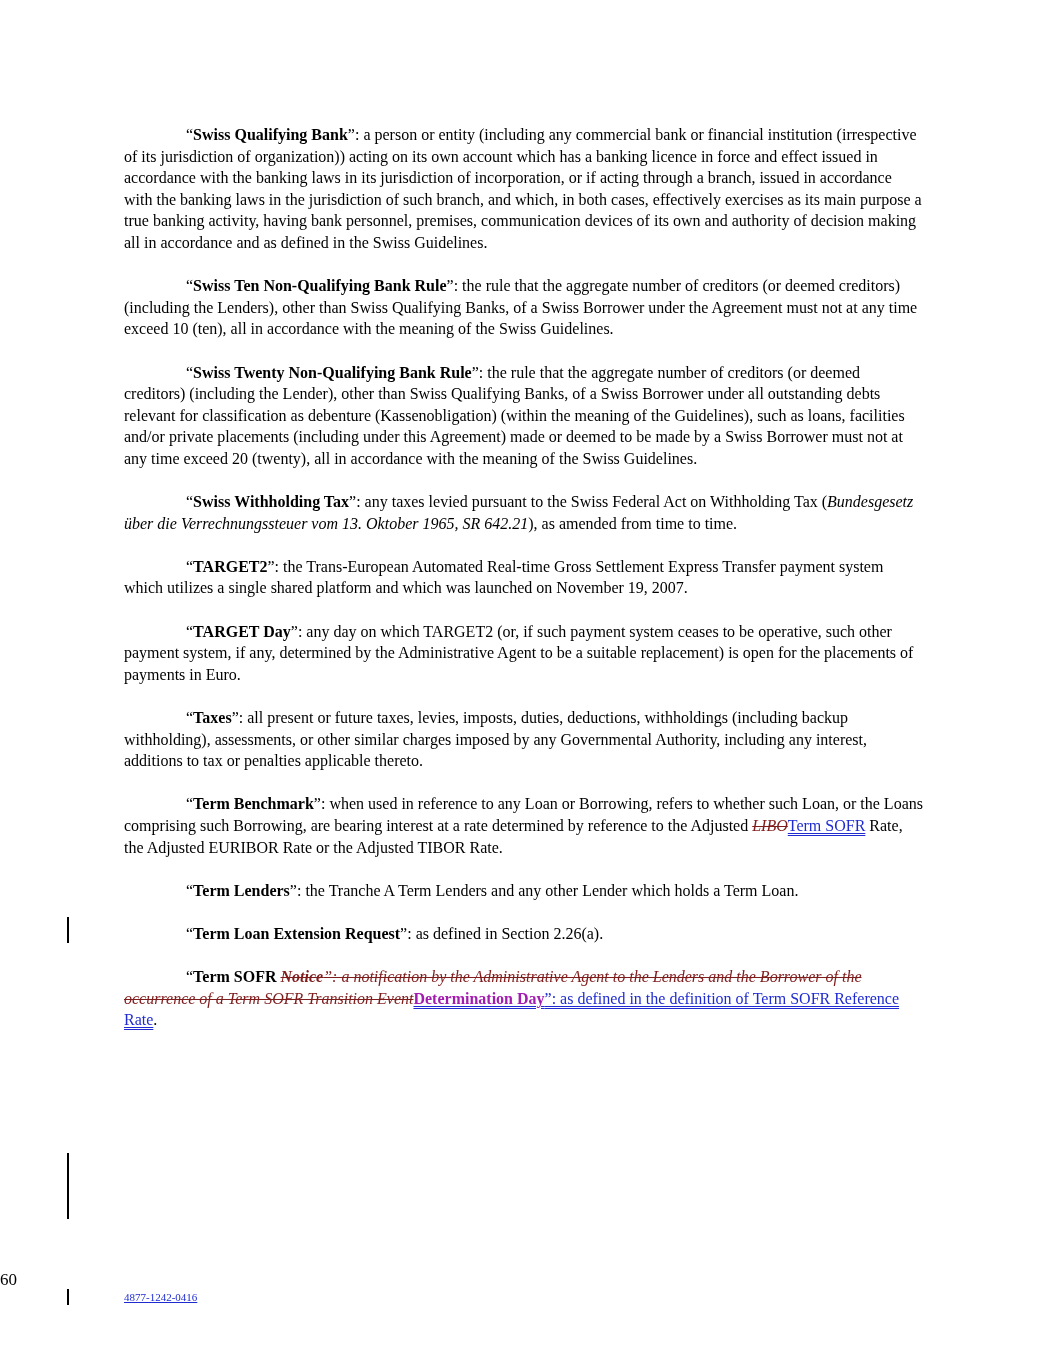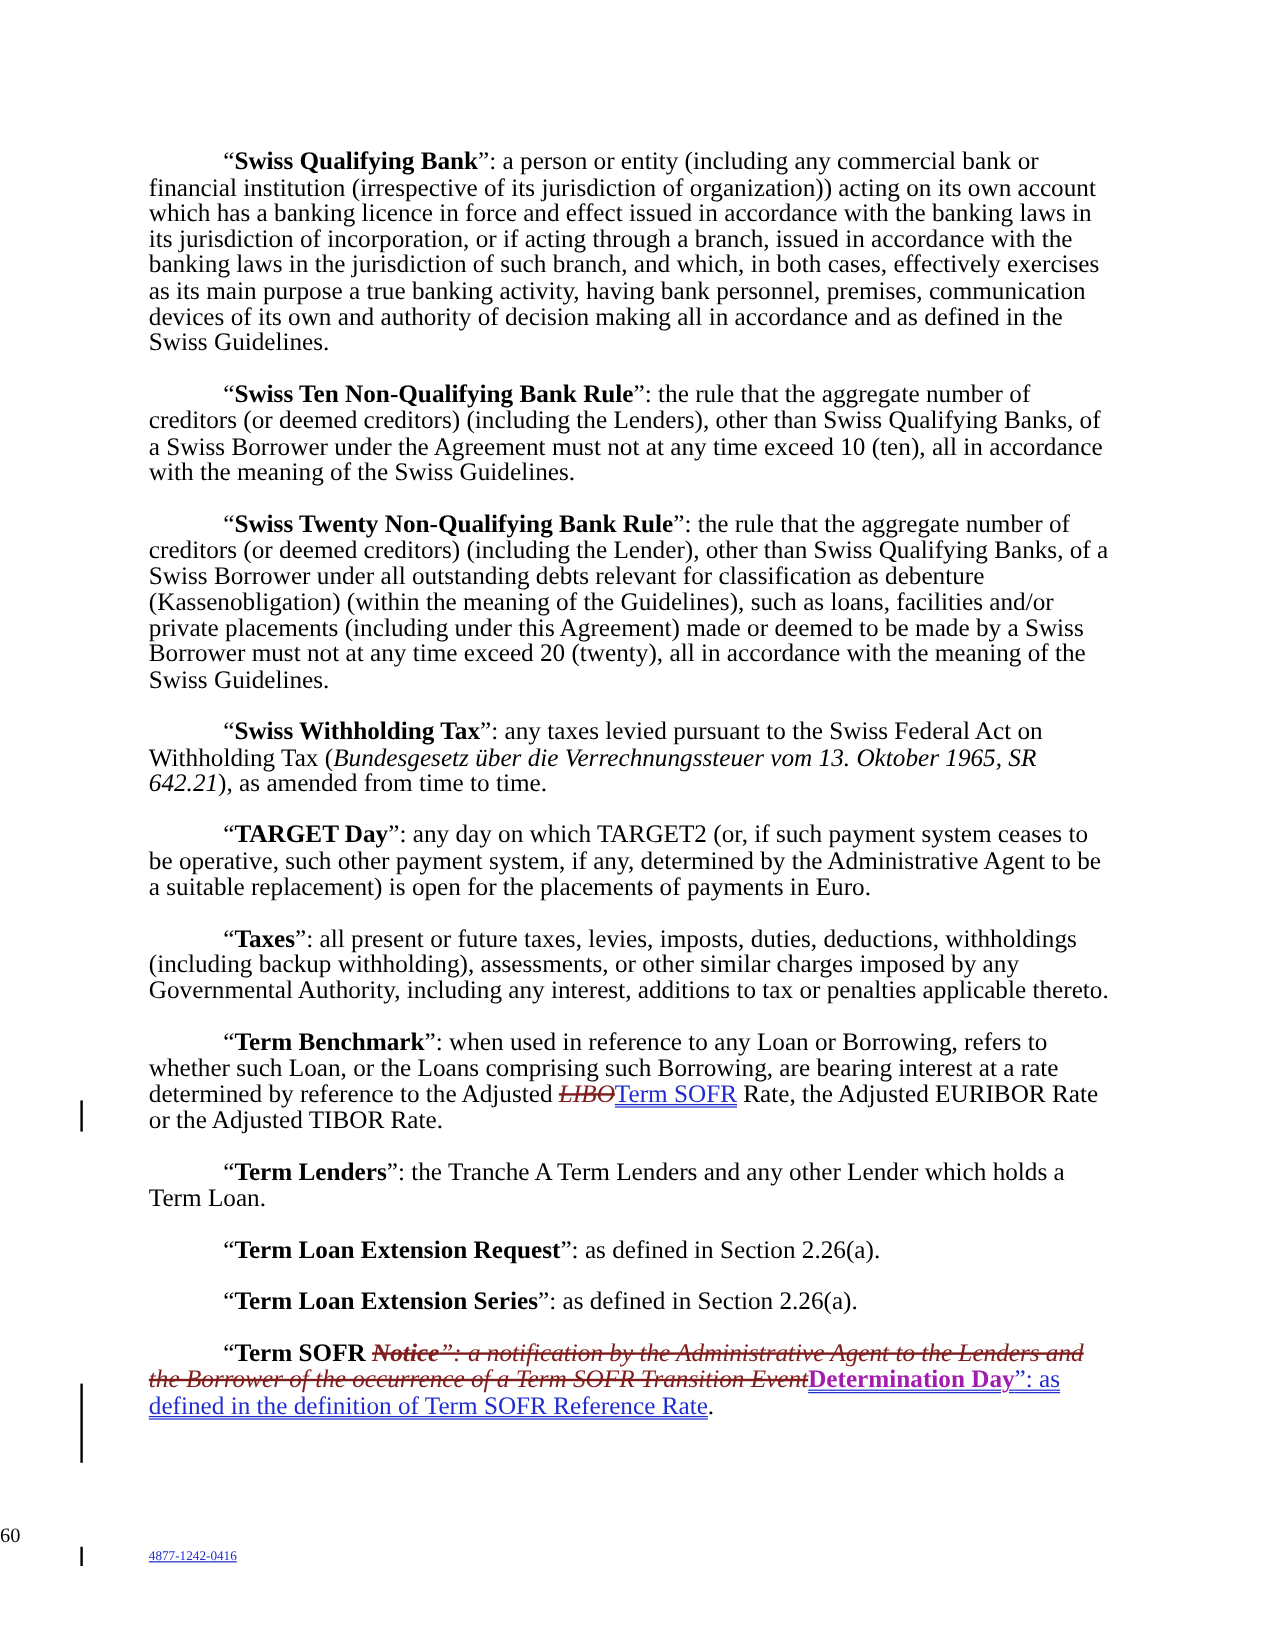--- a/index.html
+++ b/index.html
@@ -1,41 +1,41 @@
 <!DOCTYPE html>
 <html><head>
 <meta charset="utf-8">
 <style>
   html, body { margin: 0; padding: 0; background: #ffffff; }
   body { width: 1055px; height: 1365px; position: relative; overflow: hidden;
          font-family: "Liberation Serif", serif; color: #000; }
-  .page { position: absolute; left: 124px; top: 124px; width: 800px; font-size: 21px; line-height: 21.6px; }
+  .page { position: absolute; left: 124px; top: 124px; width: 800px; font-size: 16px; line-height: 21.6px; }
   .para { margin: 0 0 21.6px 0; text-indent: 62px; }
   .para b { font-weight: bold; }
   .del { color: #7f1d1d; text-decoration: line-through; font-style: italic; }
   .ins { color: #1f2bd0; text-decoration: underline double; text-decoration-thickness: 1px; text-underline-offset: 2px; }
   .ins b { color: #a21caf; }
   .bar { position: absolute; left: 67px; width: 2px; background: #000; }
   .pagenum { position: absolute; top: 1270px; left: 0; width: 1055px; font-size: 17px; }
   .docid { position: absolute; top: 1291px; left: 124px; font-size: 11px; color: #1f2bd0; text-decoration: underline; }
 </style>
 </head>
 <body>
 
 <div class="page">
   <p class="para"><span>“</span><b>Swiss Qualifying Bank</b><span>”</span><span>: a person or entity (including any commercial bank or financial institution (irrespective of its jurisdiction of organization)) acting on its own account which has a banking licence in force and effect issued in accordance with the banking laws in its jurisdiction of incorporation, or if acting through a branch, issued in accordance with the banking laws in the jurisdiction of such branch, and which, in both cases, effectively exercises as its main purpose a true banking activity, having bank personnel, premises, communication devices of its own and authority of decision making all in accordance and as defined in the Swiss Guidelines.</span></p>
   <p class="para"><span>“</span><b>Swiss Ten Non-Qualifying Bank Rule</b><span>”</span><span>: the rule that the aggregate number of creditors (or deemed creditors) (including the Lenders), other than Swiss Qualifying Banks, of a Swiss Borrower under the Agreement must not at any time exceed 10 (ten), all in accordance with the meaning of the Swiss Guidelines.</span></p>
   <p class="para"><span>“</span><b>Swiss Twenty Non-Qualifying Bank Rule</b><span>”</span><span>: the rule that the aggregate number of creditors (or deemed creditors) (including the Lender), other than Swiss Qualifying Banks, of a Swiss Borrower under all outstanding debts relevant for classification as debenture (Kassenobligation) (within the meaning of the Guidelines), such as loans, facilities and/or private placements (including under this Agreement) made or deemed to be made by a Swiss Borrower must not at any time exceed 20 (twenty), all in accordance with the meaning of the Swiss Guidelines.</span></p>
   <p class="para"><span>“</span><b>Swiss Withholding Tax</b><span>”</span><span>: any taxes levied pursuant to the Swiss Federal Act on Withholding Tax (</span><i>Bundesgesetz über die Verrechnungssteuer vom 13. Oktober 1965, SR 642.21</i><span>), as amended from time to time.</span></p>
+  <p class="para"><span>“</span><b>TARGET2</b><span>”</span><span>: the Trans-European Automated Real-time Gross Settlement Express Transfer payment system which utilizes a single shared platform and which was launched on November 19, 2007.</span></p>
   <p class="para"><span>“</span><b>TARGET Day</b><span>”</span><span>: any day on which TARGET2 (or, if such payment system ceases to be operative, such other payment system, if any, determined by the Administrative Agent to be a suitable replacement) is open for the placements of payments in Euro.</span></p>
   <p class="para"><span>“</span><b>Taxes</b><span>”</span><span>: all present or future taxes, levies, imposts, duties, deductions, withholdings (including backup withholding), assessments, or other similar charges imposed by any Governmental Authority, including any interest, additions to tax or penalties applicable thereto.</span></p>
   <p class="para"><span>“</span><b>Term Benchmark</b><span>”</span><span>: when used in reference to any Loan or Borrowing, refers to whether such Loan, or the Loans comprising such Borrowing, are bearing interest at a rate determined by reference to the Adjusted </span><span class="del">LIBO</span><span class="ins">Term SOFR</span><span> Rate, the Adjusted EURIBOR Rate or the Adjusted TIBOR Rate.</span></p>
   <p class="para"><span>“</span><b>Term Lenders</b><span>”</span><span>: the Tranche A Term Lenders and any other Lender which holds a Term Loan.</span></p>
   <p class="para"><span>“</span><b>Term Loan Extension Request</b><span>”</span><span>: as defined in Section 2.26(a).</span></p>
-  <p class="para"><span>“</span><b>Term Loan Extension Series</b><span>”</span><span>: as defined in Section 2.26(a).</span></p>
   <p class="para"><span>“</span><b>Term SOFR </b><b class="del">Notice</b><span class="del">”: a notification by the Administrative Agent to the Lenders and the Borrower of the occurrence of a Term SOFR Transition Event</span><span class="ins"><b>Determination Day</b><span>”: as defined in the definition of Term SOFR Reference Rate</span></span><span>.</span></p>
 </div>
 
 <div class="bar" style="top:917px;height:26px;"></div>
 <div class="bar" style="top:1153px;height:66px;"></div>
 <div class="bar" style="top:1289px;height:16px;"></div>
 
 <div class="pagenum">60</div>
 <div class="docid">4877-1242-0416</div>
 

